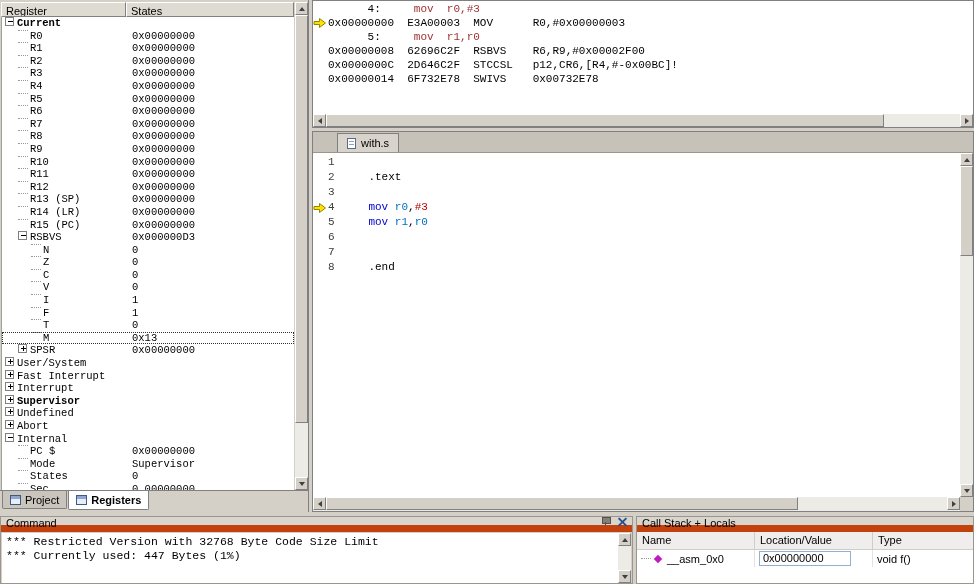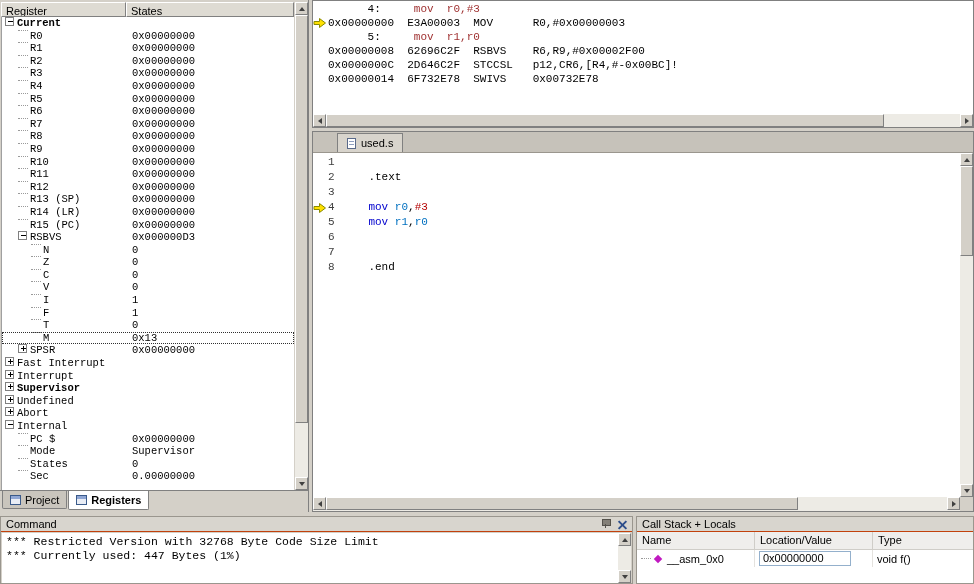--- a/index.html
+++ b/index.html
@@ -69,21 +69,21 @@
   .ed-line{display:flex;white-space:pre}
   .ed-gutter{flex:none;width:15px;position:relative}
   .ed-gutter svg{position:absolute;left:0;top:2px}
   .ed-num{flex:none;width:14px;color:#404040}
   .ed-vscroll{top:21px;right:0;bottom:14px}
   .ed-hscroll{left:0;right:13px;bottom:0;height:14px}
   .ed-corner{position:absolute;right:0;bottom:0;width:13px;height:14px;background:#d4d0c8}
 
   
   .command-wnd{position:absolute;left:0;top:516px;width:633px;height:68px;background:#d4d0c8;border:1px solid #9a968e}
-  .wnd-title{height:15px;display:flex;align-items:center;padding:0 5px;font-size:11px;background:#d8d5ce;border-bottom:1px solid #c2410c}
+  .wnd-title{height:15px;display:flex;padding:0 5px;font-size:11px;background:#d8d5ce;border-bottom:7px solid #c2410c}
   .wnd-title .spacer{flex:1}
   .pin-icon{width:9px;height:10px;position:relative;margin-right:8px}
   .pin-icon::before{content:"";position:absolute;left:1px;top:0;width:7px;height:5px;background:#848078;border:1px solid #55524c}
   .pin-icon::after{content:"";position:absolute;left:4px;top:5px;width:1px;height:4px;background:#55524c}
   .close-icon{width:9px;height:9px;position:relative}
   .close-icon::before,.close-icon::after{content:"";position:absolute;left:-1px;top:4px;width:11px;height:2px;background:#2d4e8a}
   .close-icon::before{transform:rotate(45deg)}
   .close-icon::after{transform:rotate(-45deg)}
   .cmd-body{position:absolute;left:1px;top:16px;right:14px;bottom:0;background:#fff;
             font-family:"Liberation Mono",monospace;font-size:11.5px;line-height:13.5px;padding:2px 4px;overflow:hidden}
@@ -272,20 +272,25 @@
         </div>
         <div class="tree-row">
           <span class="ind" style="width: 16px;"></span>
           <span class="expander plus"></span>
           <span class="tlabel">SPSR</span>
           <span class="tvalue">0x00000000</span>
         </div>
         <div class="tree-row">
           <span class="ind" style="width: 3px;"></span>
           <span class="expander plus"></span>
+          <span class="tlabel">User/System</span>
+        </div>
+        <div class="tree-row">
+          <span class="ind" style="width: 3px;"></span>
+          <span class="expander plus"></span>
           <span class="tlabel">Fast Interrupt</span>
         </div>
         <div class="tree-row">
           <span class="ind" style="width: 3px;"></span>
           <span class="expander plus"></span>
           <span class="tlabel">Interrupt</span>
         </div>
         <div class="tree-row">
           <span class="ind" style="width: 3px;"></span>
           <span class="expander plus"></span>
@@ -377,21 +382,21 @@
         <div class="sb-btn">
             <span class="tri-right"></span>
           </div>
       </div>
     </div>
 
     <div class="editor">
       <div class="ed-tabbar">
         <div class="ed-tab">
           <span class="doc-icon"></span>
-          <span>used.s</span>
+          <span>with.s</span>
         </div>
       </div>
       <div class="ed-body">
           <div class="ed-line"><span class="ed-gutter"></span><span class="ed-num">1</span><span class="ed-code"></span></div>
           <div class="ed-line"><span class="ed-gutter"></span><span class="ed-num">2</span><span class="ed-code"><span style="color: rgb(0, 0, 0);">    .text</span></span></div>
           <div class="ed-line"><span class="ed-gutter"></span><span class="ed-num">3</span><span class="ed-code"></span></div>
           <div class="ed-line"><span class="ed-gutter"><svg width="14" height="12" viewBox="0 0 14 12">
                 <path d="M1 4.5 H6.5 V1.5 L12.5 6 L6.5 10.5 V7.5 H1 Z" fill="#FFE000" stroke="#8a8a00" stroke-width="1"></path>
               </svg></span><span class="ed-num">4</span><span class="ed-code"><span style="color: rgb(0, 0, 0);">    </span><span style="color: rgb(0, 0, 205);">mov</span><span style="color: rgb(0, 0, 0);"> </span><span style="color: rgb(0, 112, 192);">r0</span><span style="color: rgb(0, 0, 0);">,</span><span style="color: rgb(180, 0, 0);">#3</span></span></div>
           <div class="ed-line"><span class="ed-gutter"></span><span class="ed-num">5</span><span class="ed-code"><span style="color: rgb(0, 0, 0);">    </span><span style="color: rgb(0, 0, 205);">mov</span><span style="color: rgb(0, 0, 0);"> </span><span style="color: rgb(0, 112, 192);">r1</span><span style="color: rgb(0, 0, 0);">,</span><span style="color: rgb(0, 112, 192);">r0</span></span></div>

